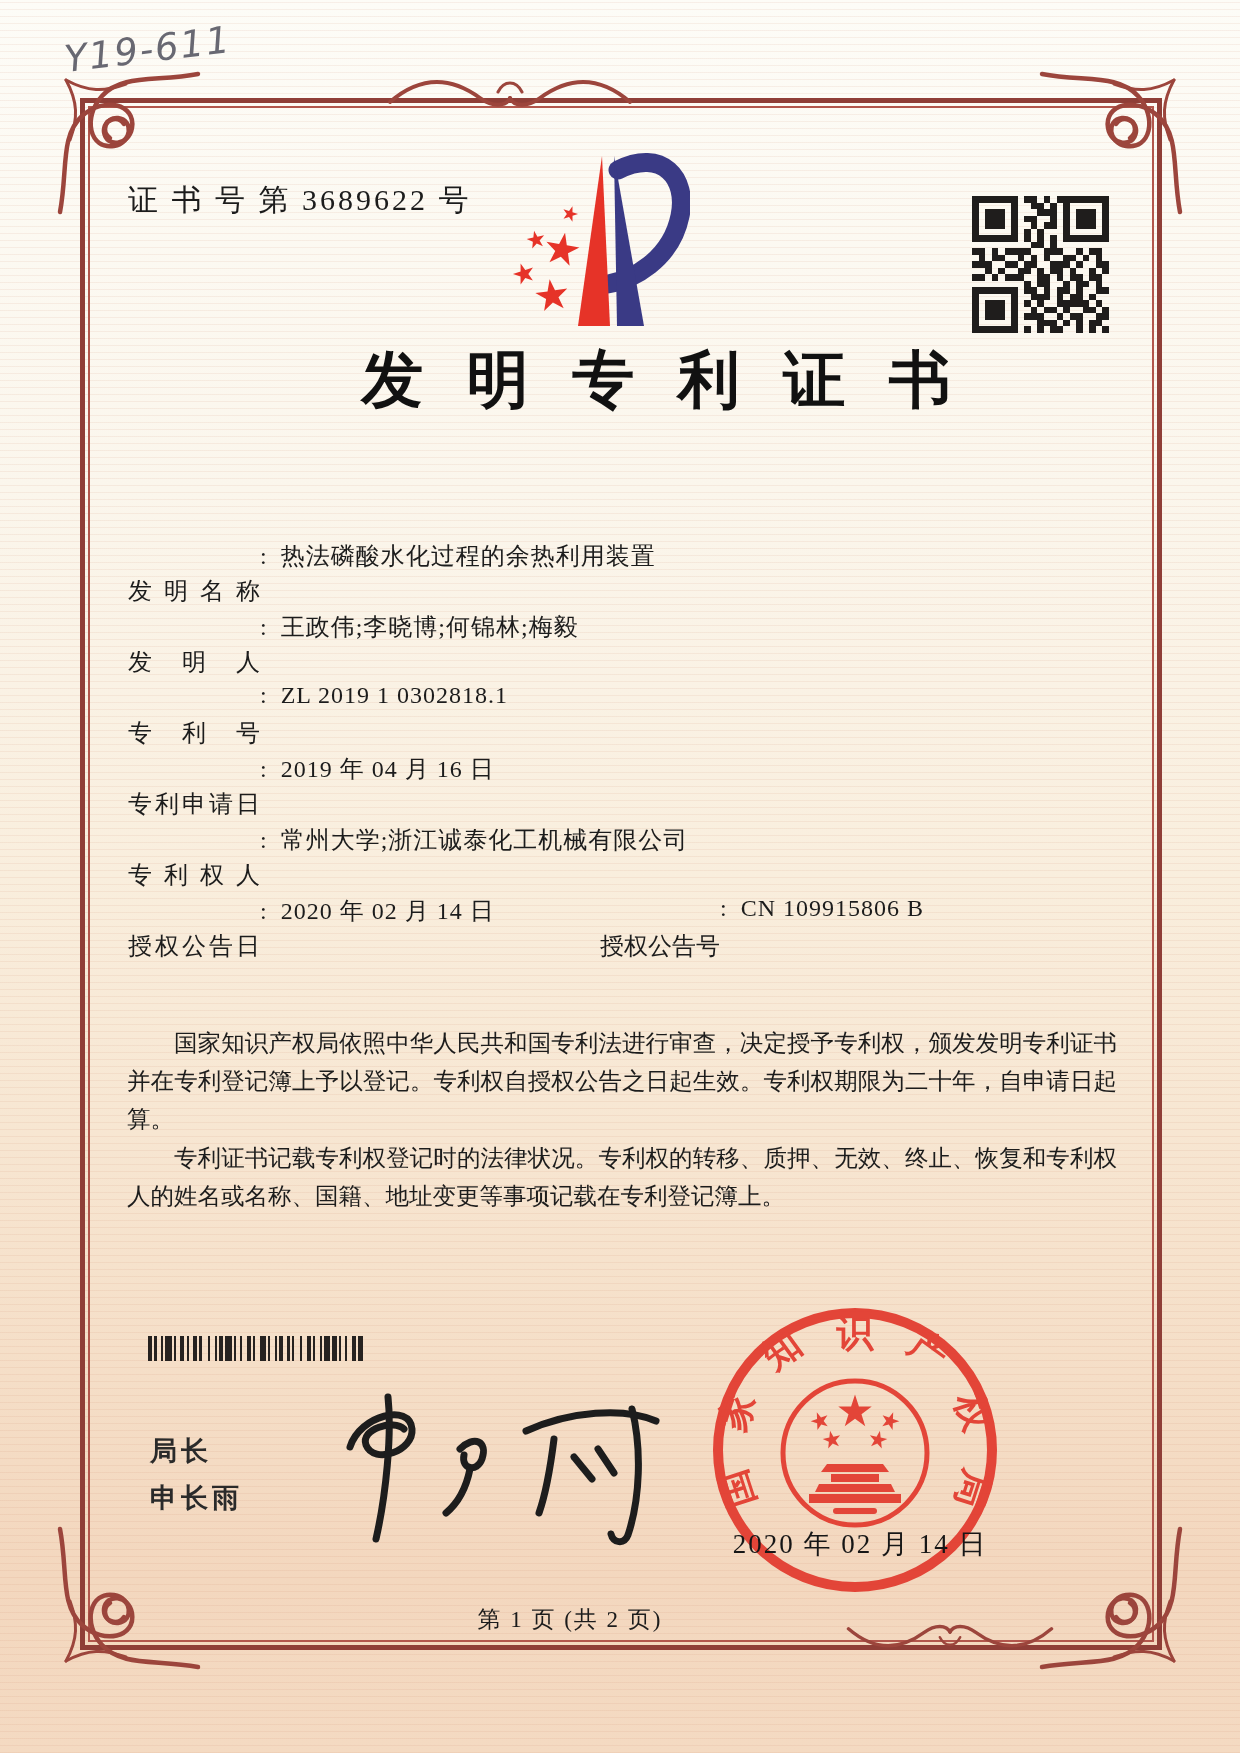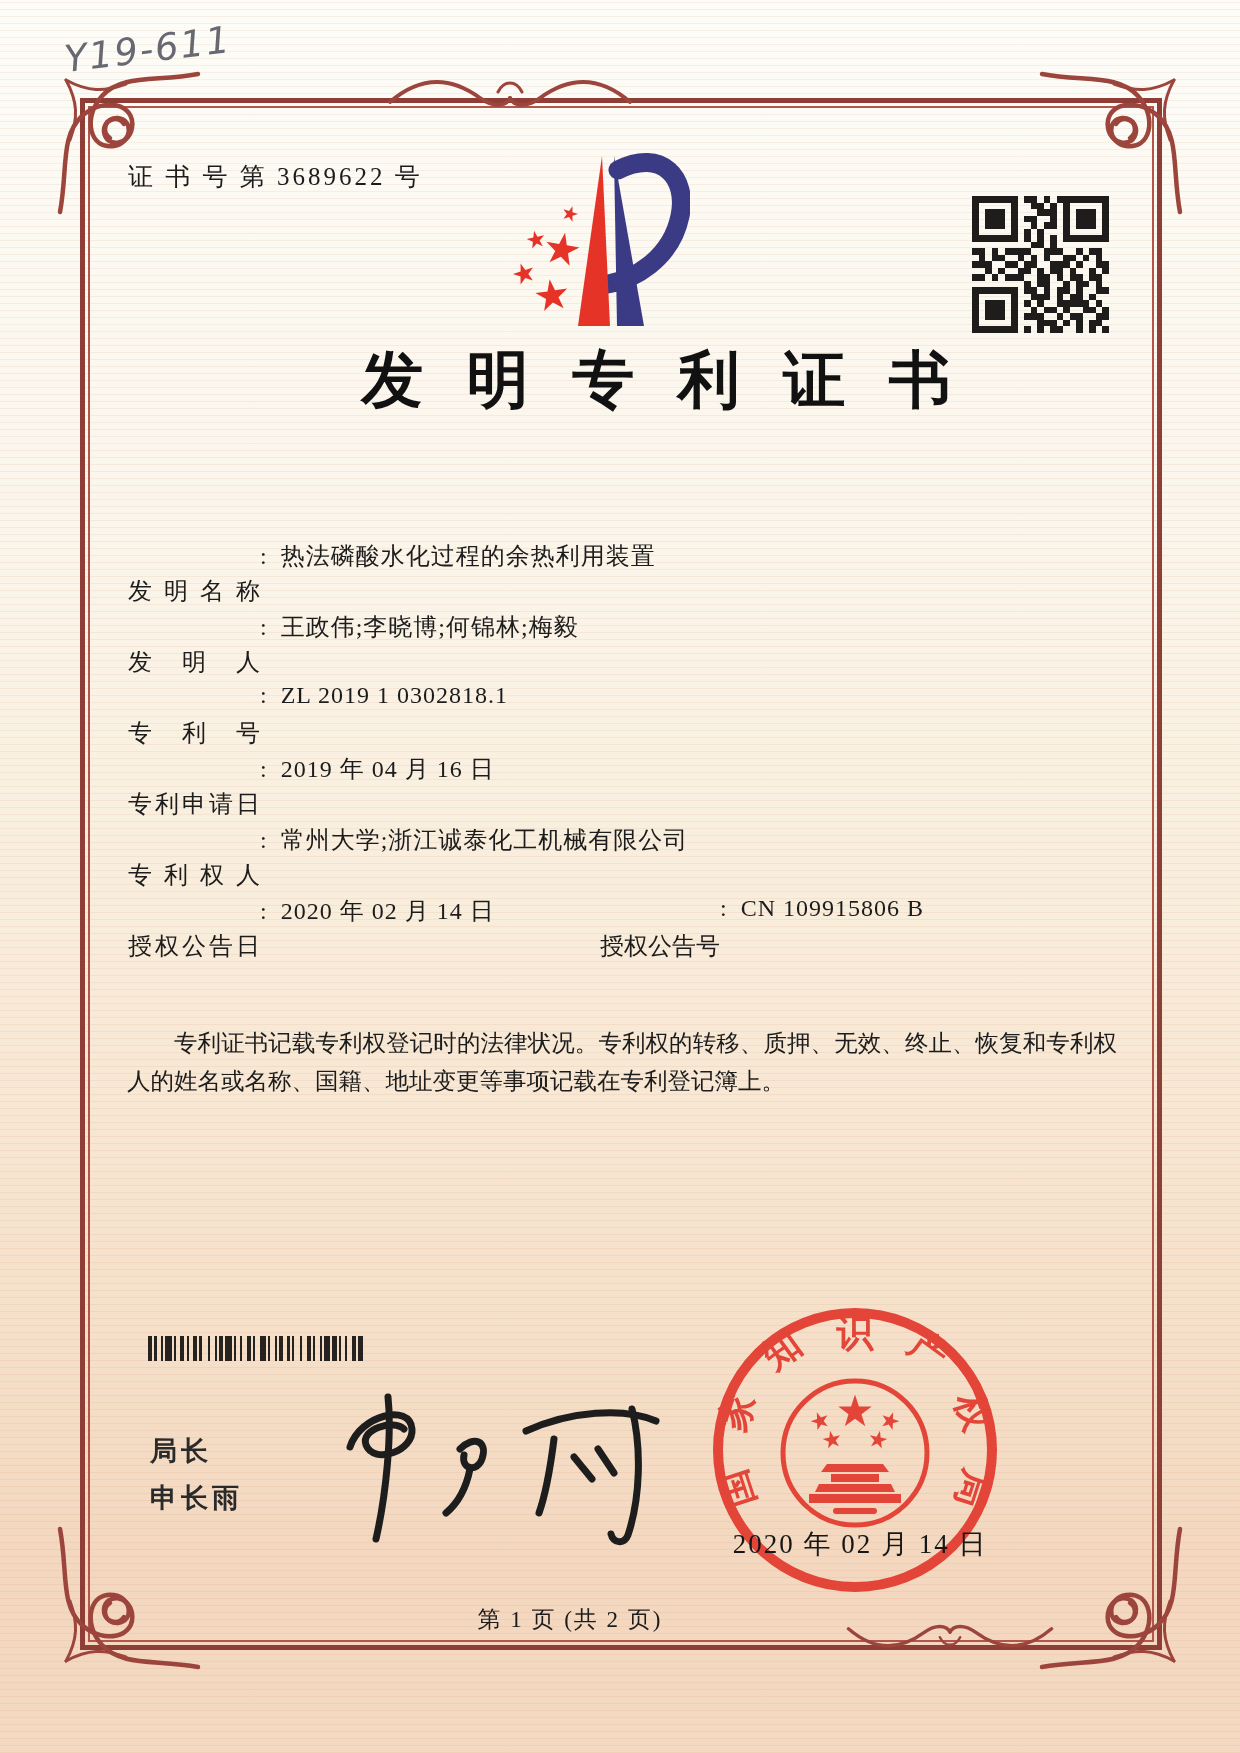--- a/index.html
+++ b/index.html
@@ -35,22 +35,22 @@
     border:2px solid #b2564c;
   }
   .flourish{position:absolute;pointer-events:none;}
   .fl-tl{left:52px;top:66px;}
   .fl-tr{right:52px;top:66px;transform:scaleX(-1);}
   .fl-bl{left:52px;bottom:78px;transform:scaleY(-1);}
   .fl-br{right:52px;bottom:78px;transform:scale(-1,-1);}
   .fl-midtop{left:380px;top:62px;}
   .fl-midbottom{left:840px;bottom:90px;transform:scaleY(-1);}
   .cert-no{
-    position:absolute;left:128px;top:160px;
-    font-size:25px;letter-spacing:3px;
+    position:absolute;left:128px;top:180px;
+    font-size:30px;letter-spacing:3px;
   }
   .logo{position:absolute;left:450px;top:144px;}
   .qr{
     position:absolute;left:972px;top:196px;
     display:grid;
     grid-template-columns:repeat(21,6.5px);
     grid-auto-rows:6.5px;
   }
   .qr div{width:6.5px;height:6.5px;}
   .qr .on{background:#1f1d1c;}
@@ -649,20 +649,21 @@
     </div>
     <div class="field-row">
       <span class="field-label">授权公告日</span><span class="field-colon">:</span><span class="field-value">2020 年 02 月 14 日</span>
       <span class="pair2">
         <span class="field-label">授权公告号</span><span class="field-colon">:</span><span class="field-value">CN 109915806 B</span>
       </span>
     </div>
   </div>
 
   <div class="paragraphs">
+    <p>国家知识产权局依照中华人民共和国专利法进行审查，决定授予专利权，颁发发明专利证书并在专利登记簿上予以登记。专利权自授权公告之日起生效。专利权期限为二十年，自申请日起算。</p>
     <p>专利证书记载专利权登记时的法律状况。专利权的转移、质押、无效、终止、恢复和专利权人的姓名或名称、国籍、地址变更等事项记载在专利登记簿上。</p>
   </div>
 
   <div class="barcode">
       <span class="b" style="width: 4.3px;"></span>
       <span style="width: 2.15px;"></span>
       <span class="b" style="width: 2.15px;"></span>
       <span style="width: 4.3px;"></span>
       <span class="b" style="width: 2.15px;"></span>
       <span style="width: 2.15px;"></span>

